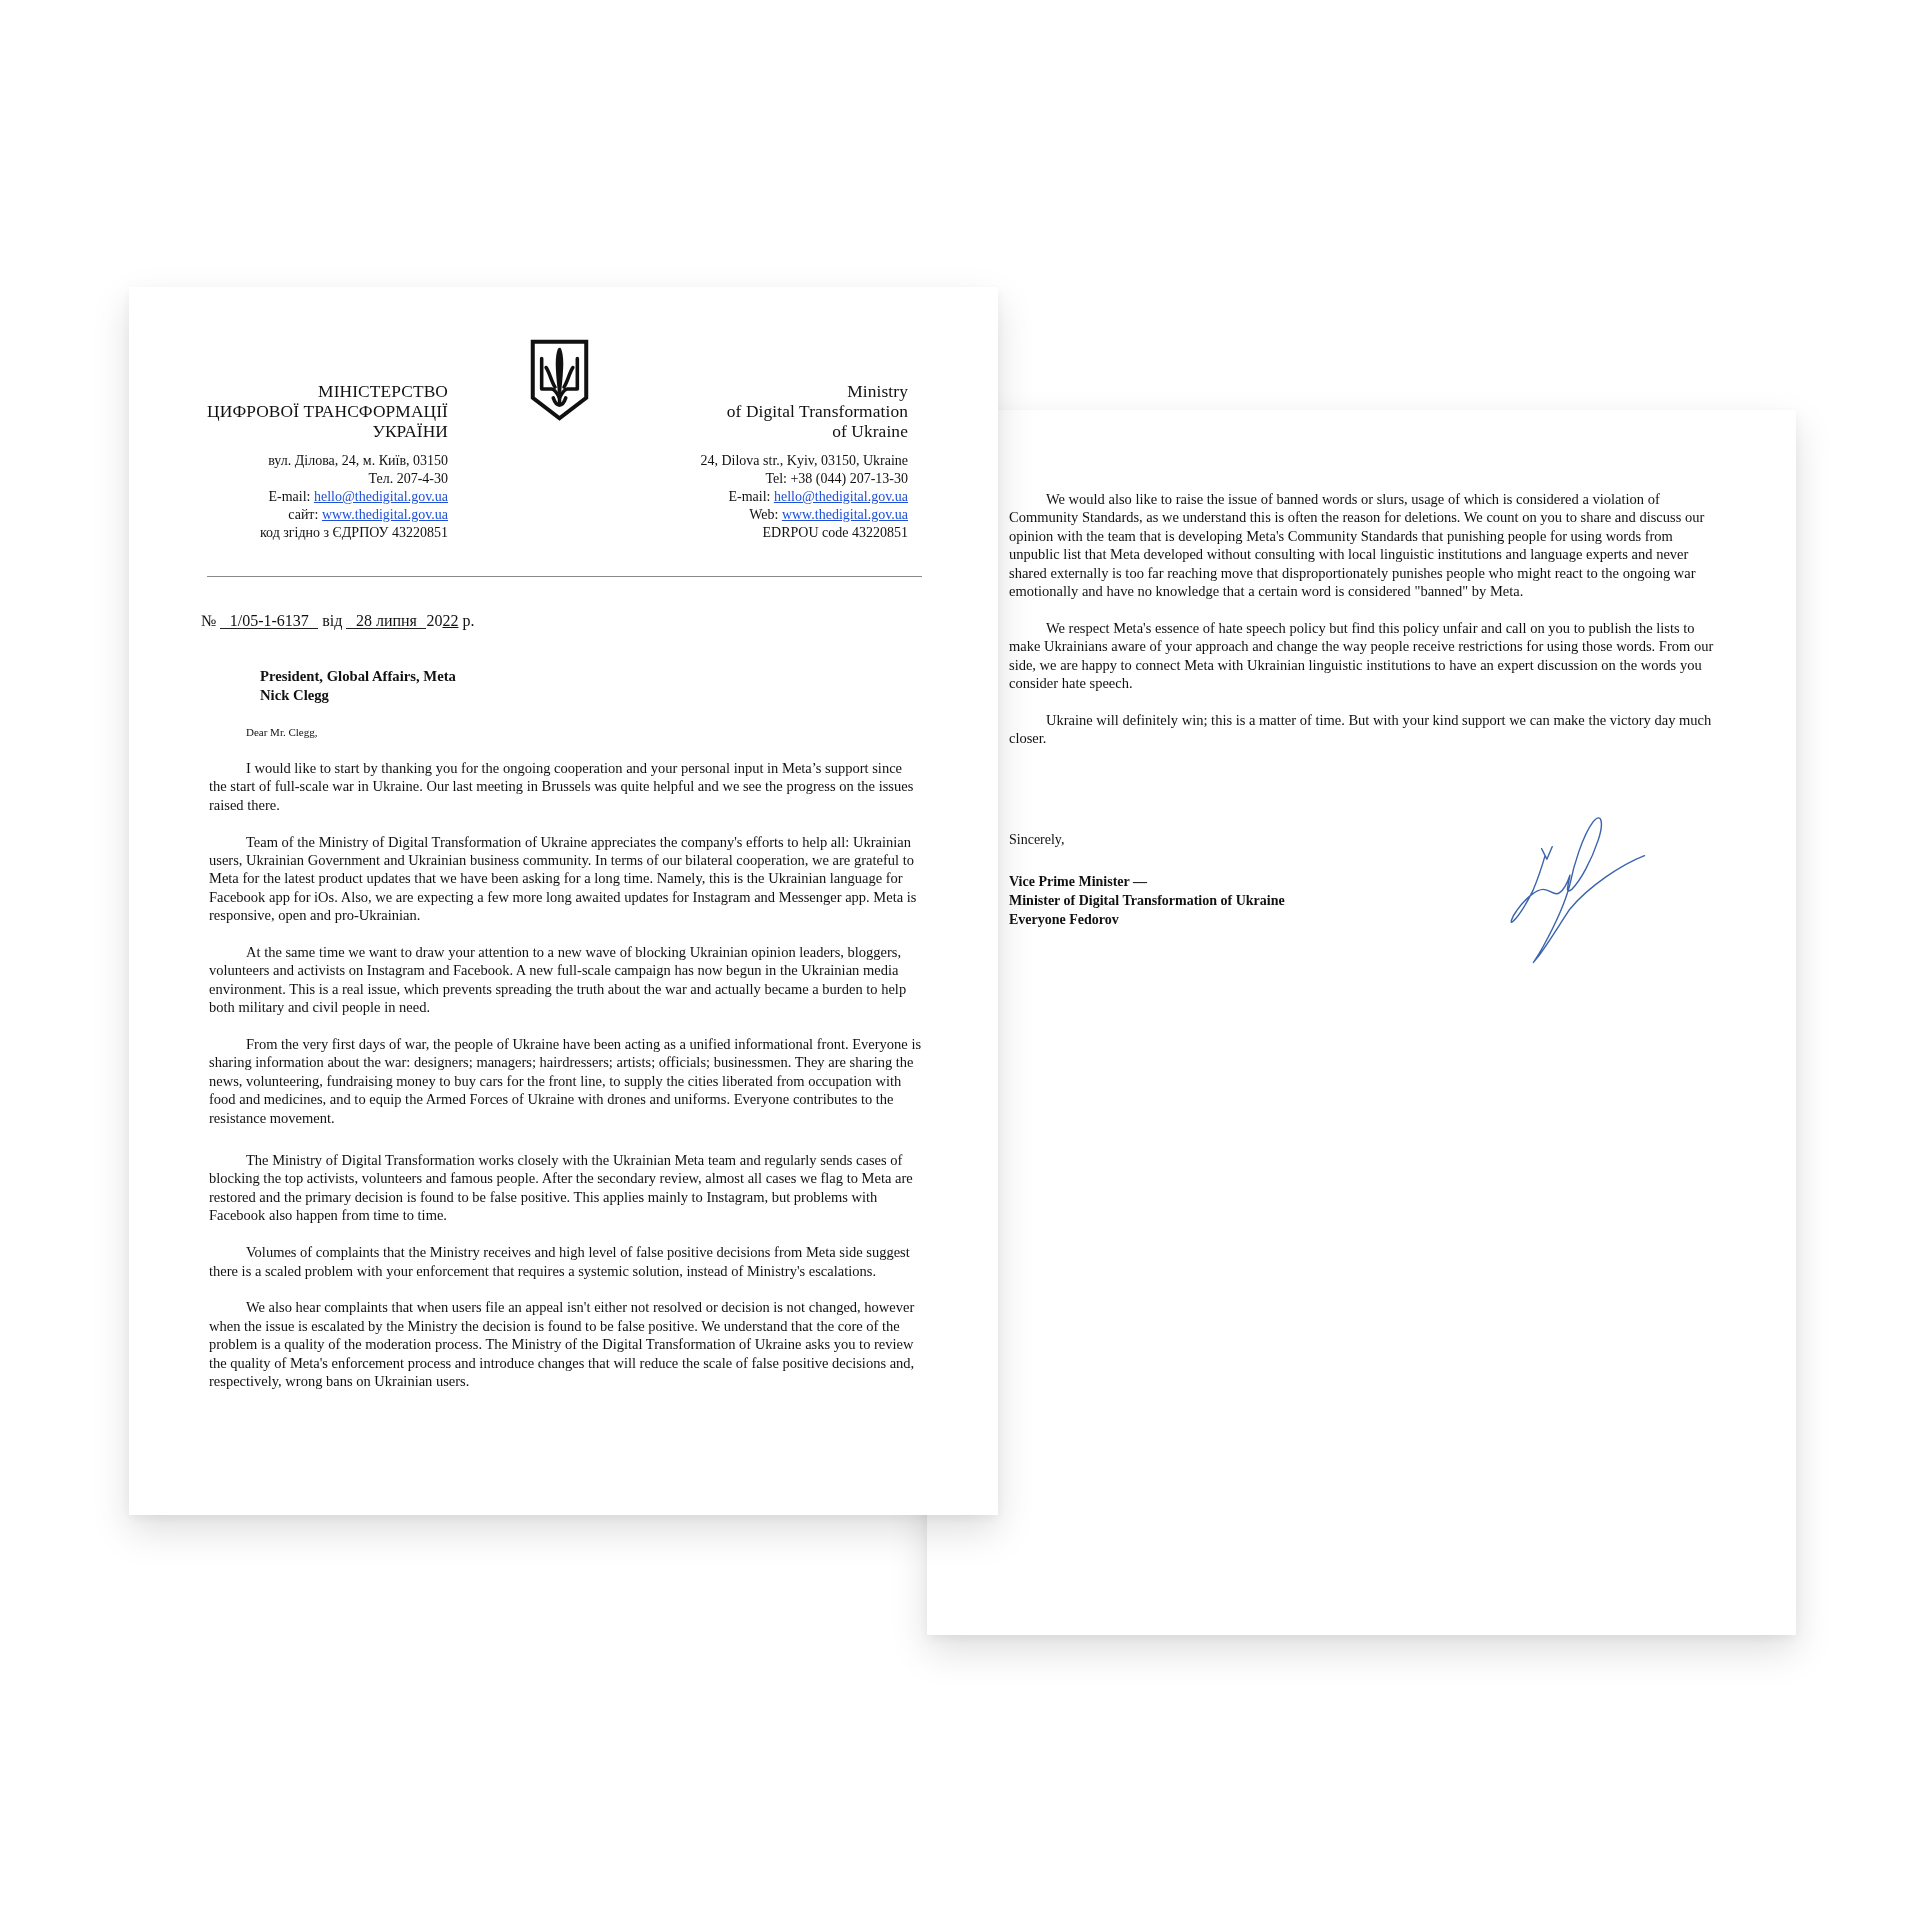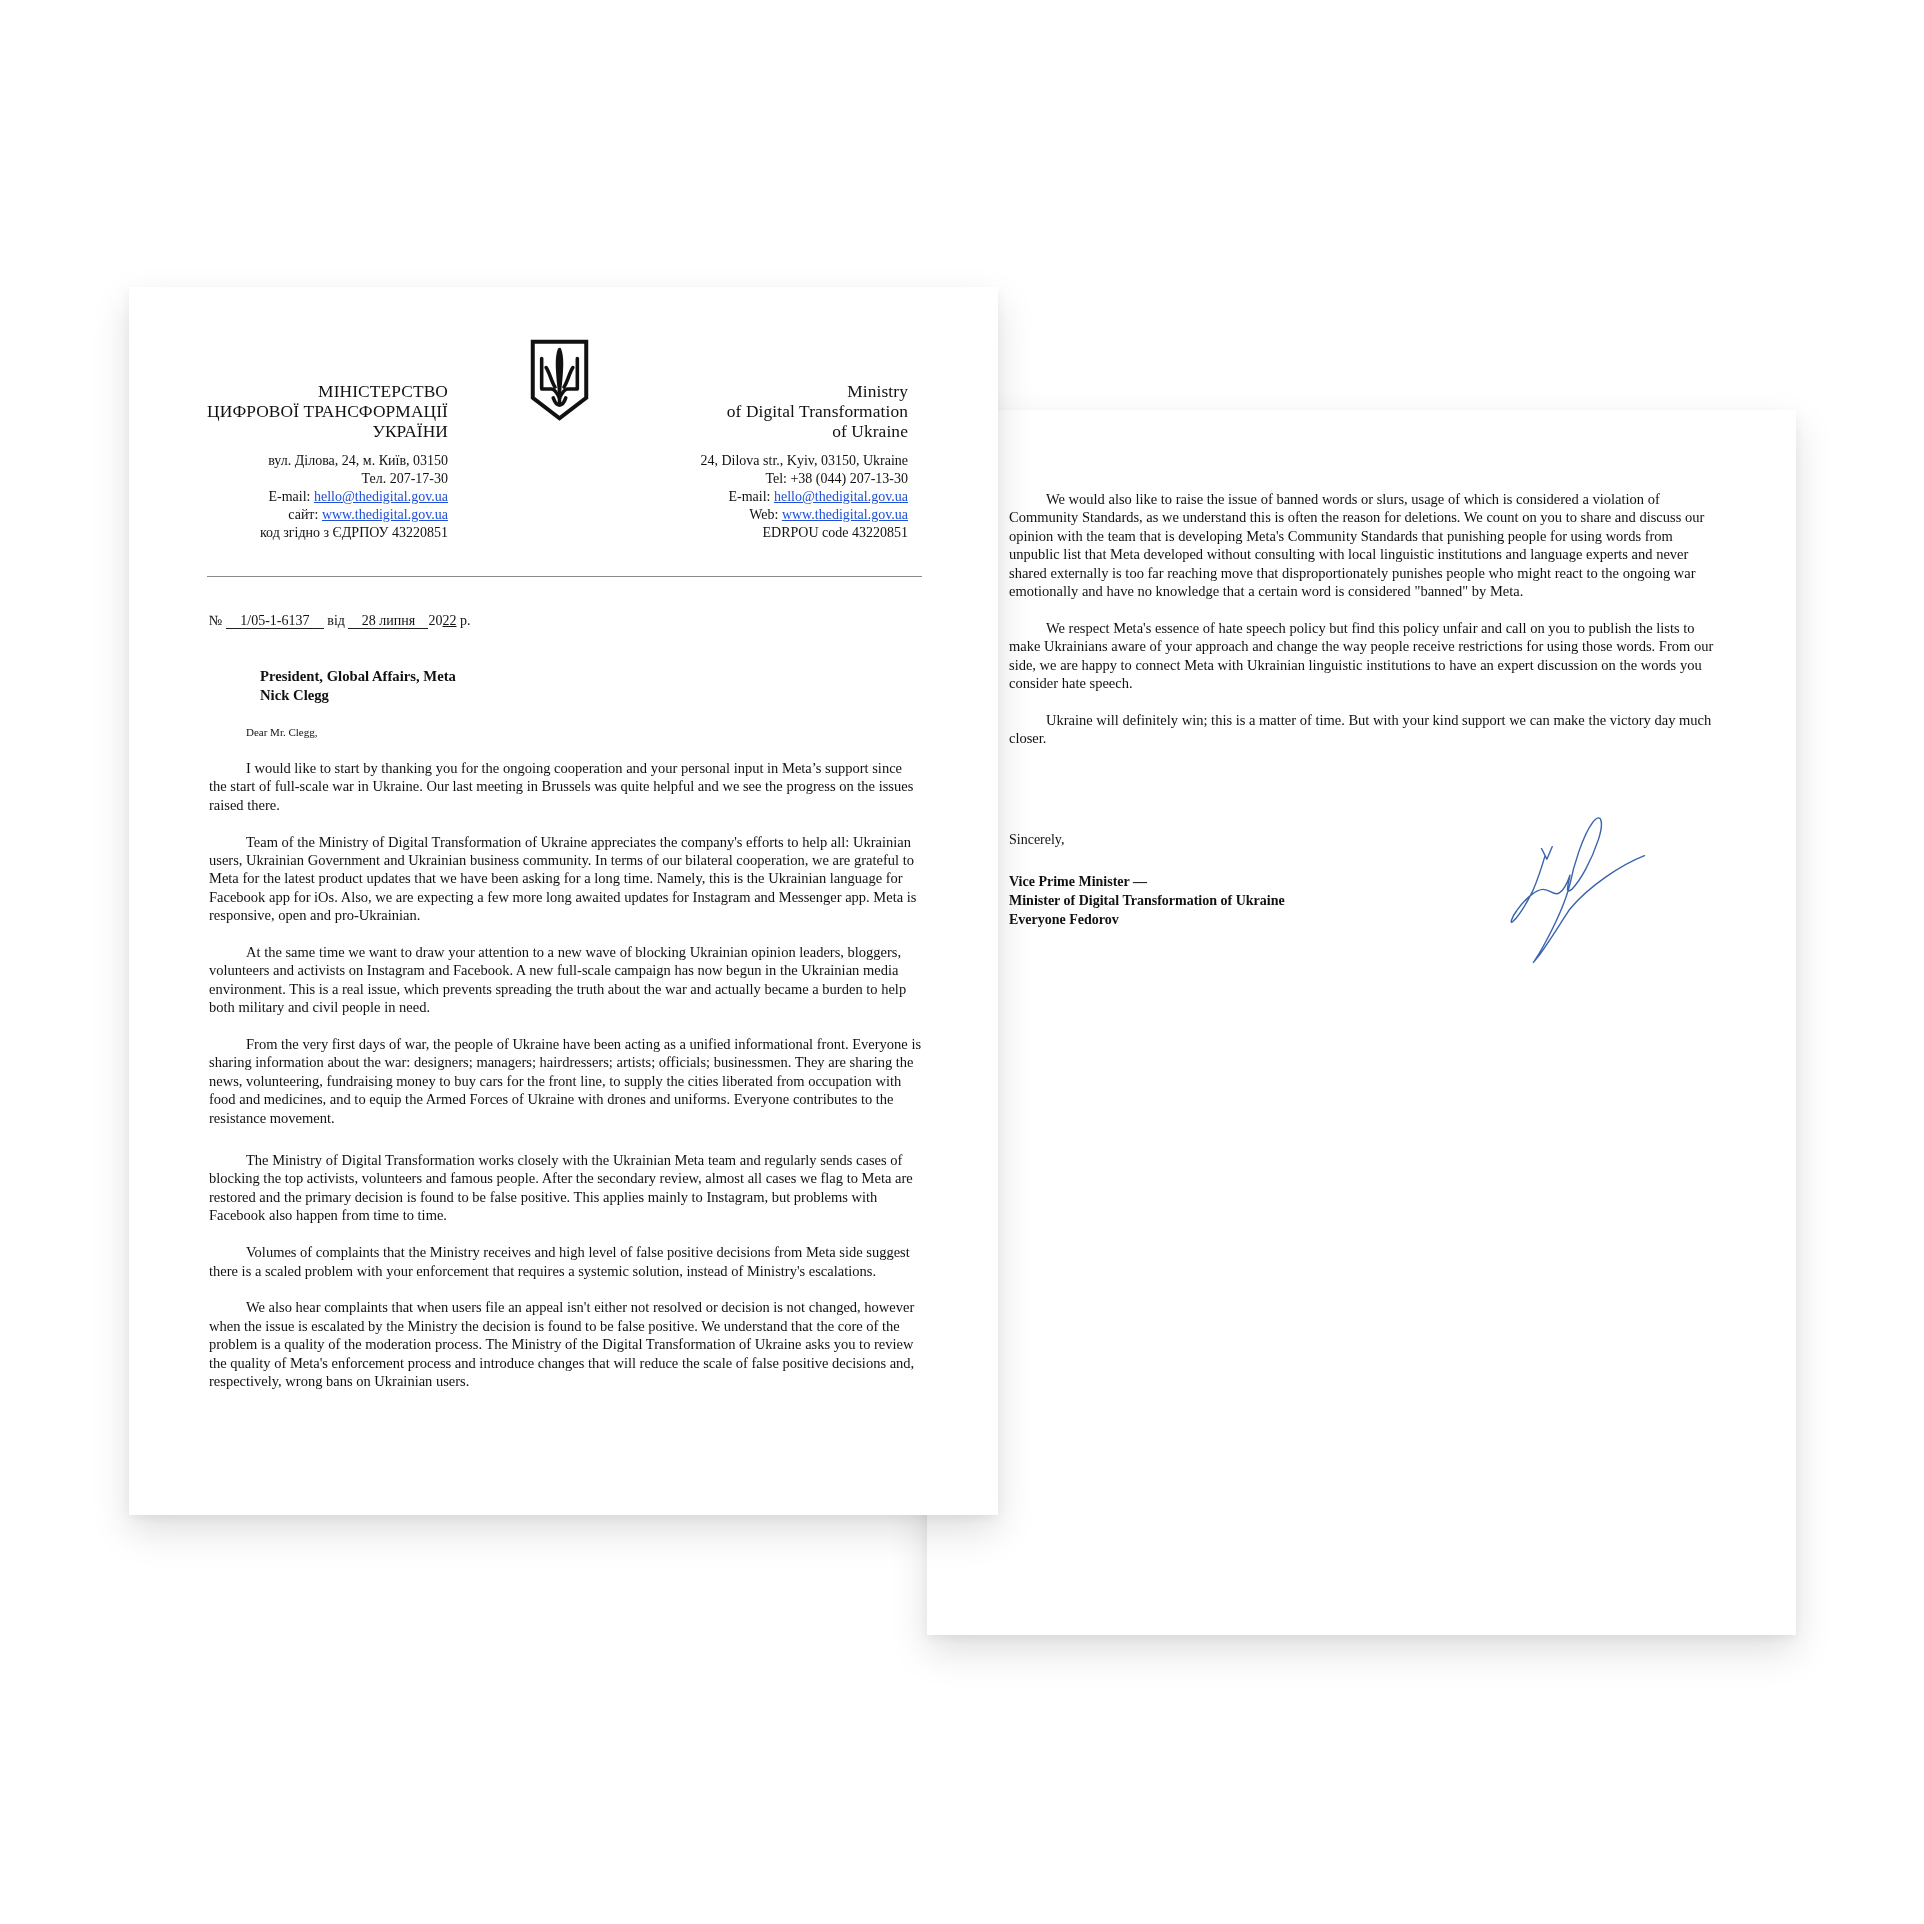--- a/index.html
+++ b/index.html
@@ -17,21 +17,21 @@
   
   .lh-col { position: absolute; text-align: right; }
   .lh-ua { left: 78px; width: 241px; top: 94px; }
   .lh-en { left: 521px; width: 258px; top: 94px; }
   .lh-title { font-size: 17.4px; line-height: 20px; letter-spacing: 0.1px; }
   .lh-contacts { margin-top: 10.7px; font-size: 14px; line-height: 18px; }
   .lh-contacts a { color: #1d4ed8; text-decoration: underline; }
   .crest { position: absolute; left: 401px; top: 52px; width: 59px; height: 82px; }
   .rule { position: absolute; left: 78px; width: 715px; top: 289px; height: 0; border-top: 1.8px solid #8a8a8a; }
 
-  .refline { position: absolute; left: 80px; top: 325px; font-size: 14px; line-height: 18px; white-space: nowrap; }
+  .refline { position: absolute; left: 72px; top: 325px; font-size: 16px; line-height: 18px; white-space: nowrap; }
   .refline .fill { display: inline-block; border-bottom: 0.9px solid #222; text-align: center; line-height: 15px; }
   .refline .f1 { width: 98px; }
   .refline .f2 { width: 80px; }
   .refline .yr u { text-decoration: underline; }
 
   .recipient { position: absolute; left: 131px; top: 380px; font-weight: bold; font-size: 14.7px; line-height: 18.7px; }
   .greeting { position: absolute; left: 117px; top: 436px; font-size: 11px; line-height: 18.7px; }
 
   .body-text { position: absolute; font-size: 14.5px; line-height: 18.4px; text-align: left; }
   #page1 .body-text { left: 80px; width: 713px; top: 472px; }
@@ -67,21 +67,21 @@
 
 <div class="page" id="page1">
   <div class="lh-col lh-ua">
     <div class="lh-title">
       <div>МІНІСТЕРСТВО</div>
       <div>ЦИФРОВОЇ ТРАНСФОРМАЦІЇ</div>
       <div>УКРАЇНИ</div>
     </div>
     <div class="lh-contacts">
       <div>вул. Ділова, 24, м. Київ, 03150</div>
-      <div>Тел. 207-17-30</div>
+      <div>Тел. 207-4-30</div>
       <div><span>E-mail: </span><a>hello@thedigital.gov.ua</a></div>
       <div><span>сайт: </span><a>www.thedigital.gov.ua</a></div>
       <div>код згідно з ЄДРПОУ 43220851</div>
     </div>
   </div>
 
   <svg class="crest" viewBox="0 0 66 92">
     <path d="M3 3 H63 V66 L33 89 L3 66 Z" fill="none" stroke="#111" stroke-width="4.5" stroke-linejoin="miter"></path>
     <g fill="none" stroke="#111" stroke-width="4" stroke-linecap="round" stroke-linejoin="round">
       <path d="M33 12 C30 20 30 30 33 58 C36 30 36 20 33 12 Z" fill="#111"></path>

